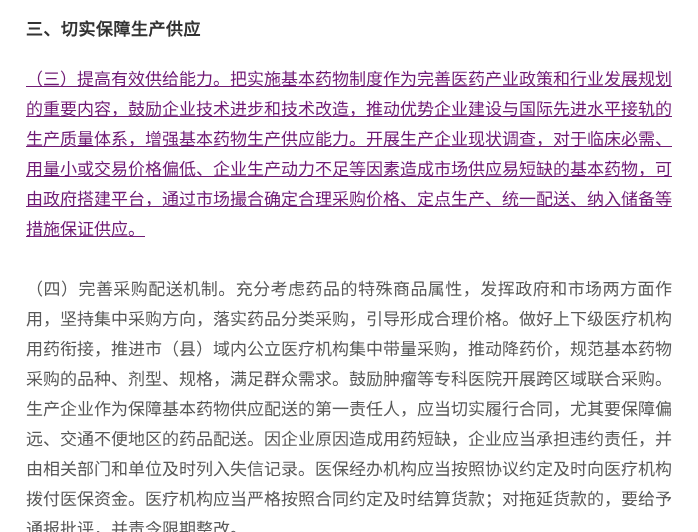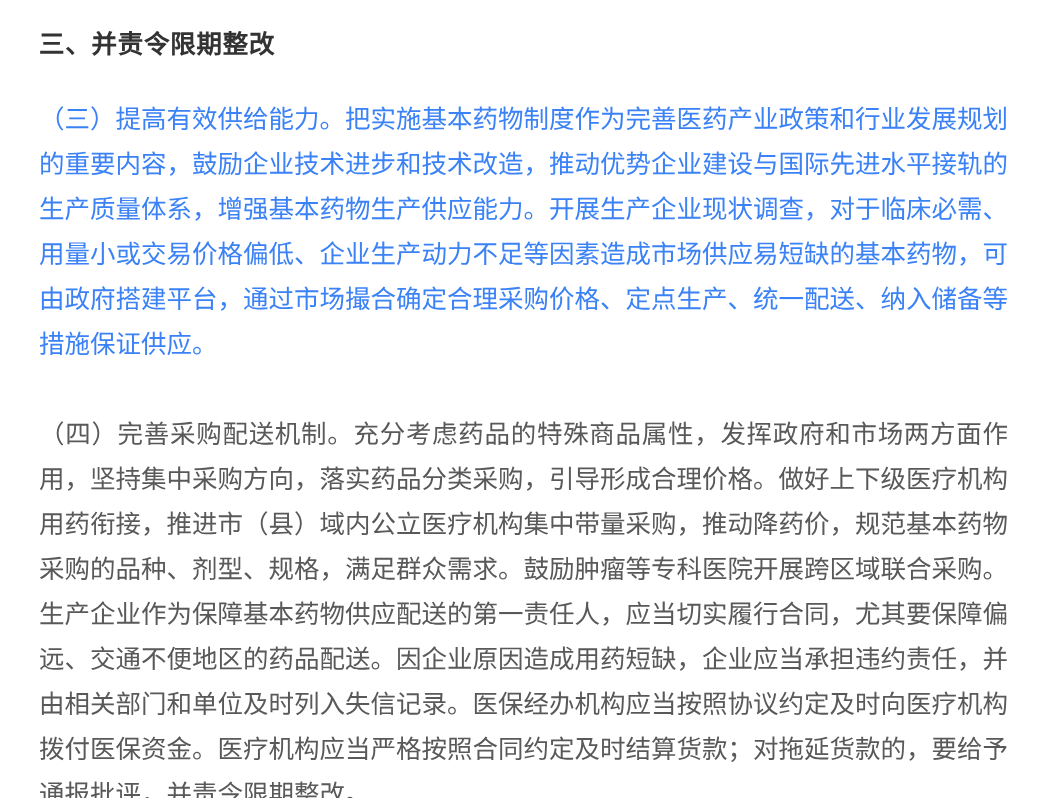--- a/index.html
+++ b/index.html
@@ -31,18 +31,18 @@
     color: #595959;
     text-align: justify;
     text-justify: inter-ideograph;
     word-break: break-all;
   }
 </style>
 </head>
 <body>
 
 <div class="page" style="background: rgb(255, 255, 255);">
-  <h3 class="section-heading" style="color: rgb(51, 51, 51);">三、并责令限期整改</h3>
+  <h3 class="section-heading" style="color: rgb(51, 51, 51);">三、切实保障生产供应</h3>
 
-  <p class="body-paragraph" style="color: #3b82f6;">（三）提高有效供给能力。把实施基本药物制度作为完善医药产业政策和行业发展规划的重要内容，鼓励企业技术进步和技术改造，推动优势企业建设与国际先进水平接轨的生产质量体系，增强基本药物生产供应能力。开展生产企业现状调查，对于临床必需、用量小或交易价格偏低、企业生产动力不足等因素造成市场供应易短缺的基本药物，可由政府搭建平台，通过市场撮合确定合理采购价格、定点生产、统一配送、纳入储备等措施保证供应。</p>
+  <p class="body-paragraph" style="color: #701a75; text-decoration: underline;">（三）提高有效供给能力。把实施基本药物制度作为完善医药产业政策和行业发展规划的重要内容，鼓励企业技术进步和技术改造，推动优势企业建设与国际先进水平接轨的生产质量体系，增强基本药物生产供应能力。开展生产企业现状调查，对于临床必需、用量小或交易价格偏低、企业生产动力不足等因素造成市场供应易短缺的基本药物，可由政府搭建平台，通过市场撮合确定合理采购价格、定点生产、统一配送、纳入储备等措施保证供应。</p>
 
   <p class="body-paragraph" style="color: rgb(89, 89, 89);">（四）完善采购配送机制。充分考虑药品的特殊商品属性，发挥政府和市场两方面作用，坚持集中采购方向，落实药品分类采购，引导形成合理价格。做好上下级医疗机构用药衔接，推进市（县）域内公立医疗机构集中带量采购，推动降药价，规范基本药物采购的品种、剂型、规格，满足群众需求。鼓励肿瘤等专科医院开展跨区域联合采购。生产企业作为保障基本药物供应配送的第一责任人，应当切实履行合同，尤其要保障偏远、交通不便地区的药品配送。因企业原因造成用药短缺，企业应当承担违约责任，并由相关部门和单位及时列入失信记录。医保经办机构应当按照协议约定及时向医疗机构拨付医保资金。医疗机构应当严格按照合同约定及时结算货款；对拖延货款的，要给予通报批评，并责令限期整改。</p>
 </div>
 
 </body></html>

